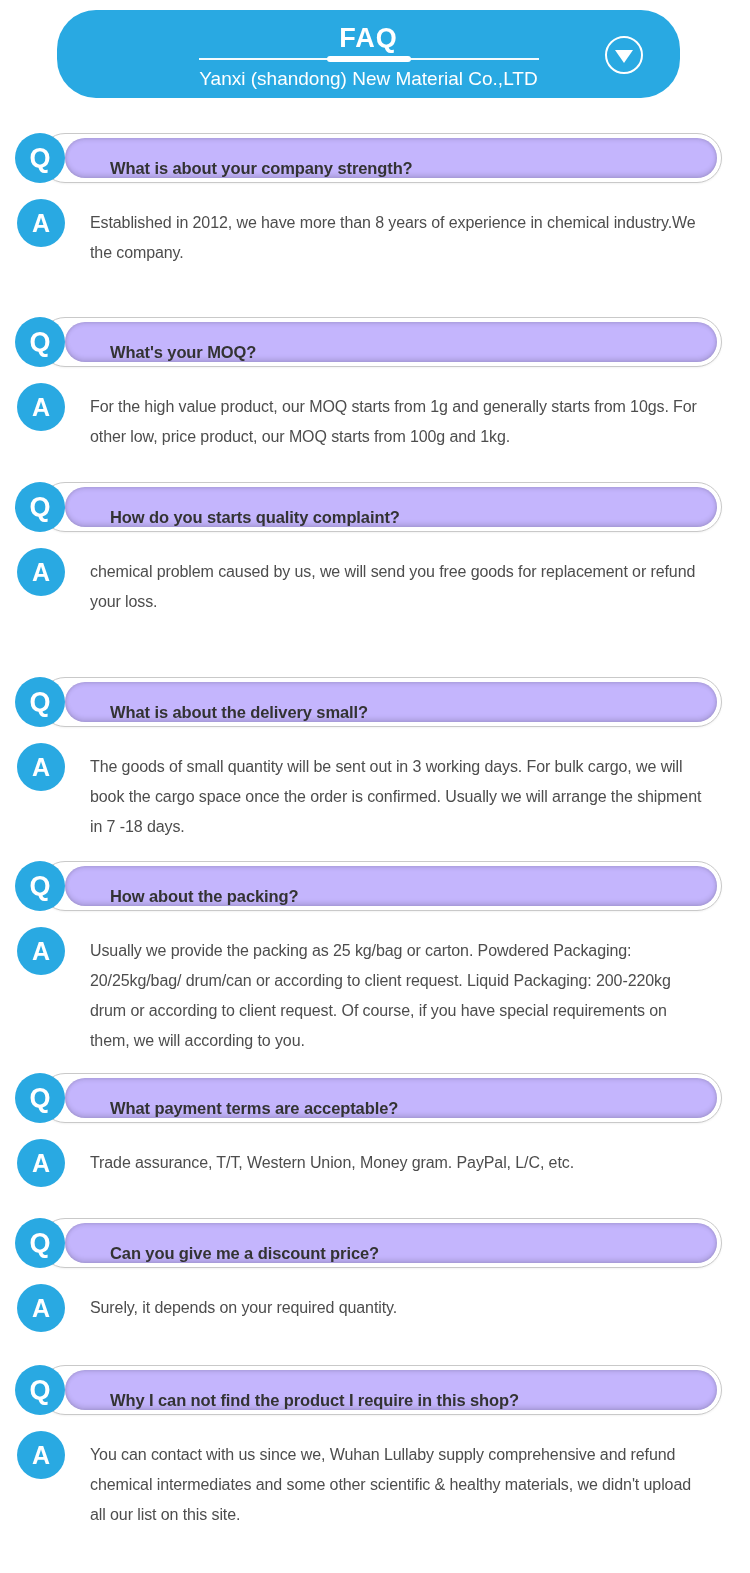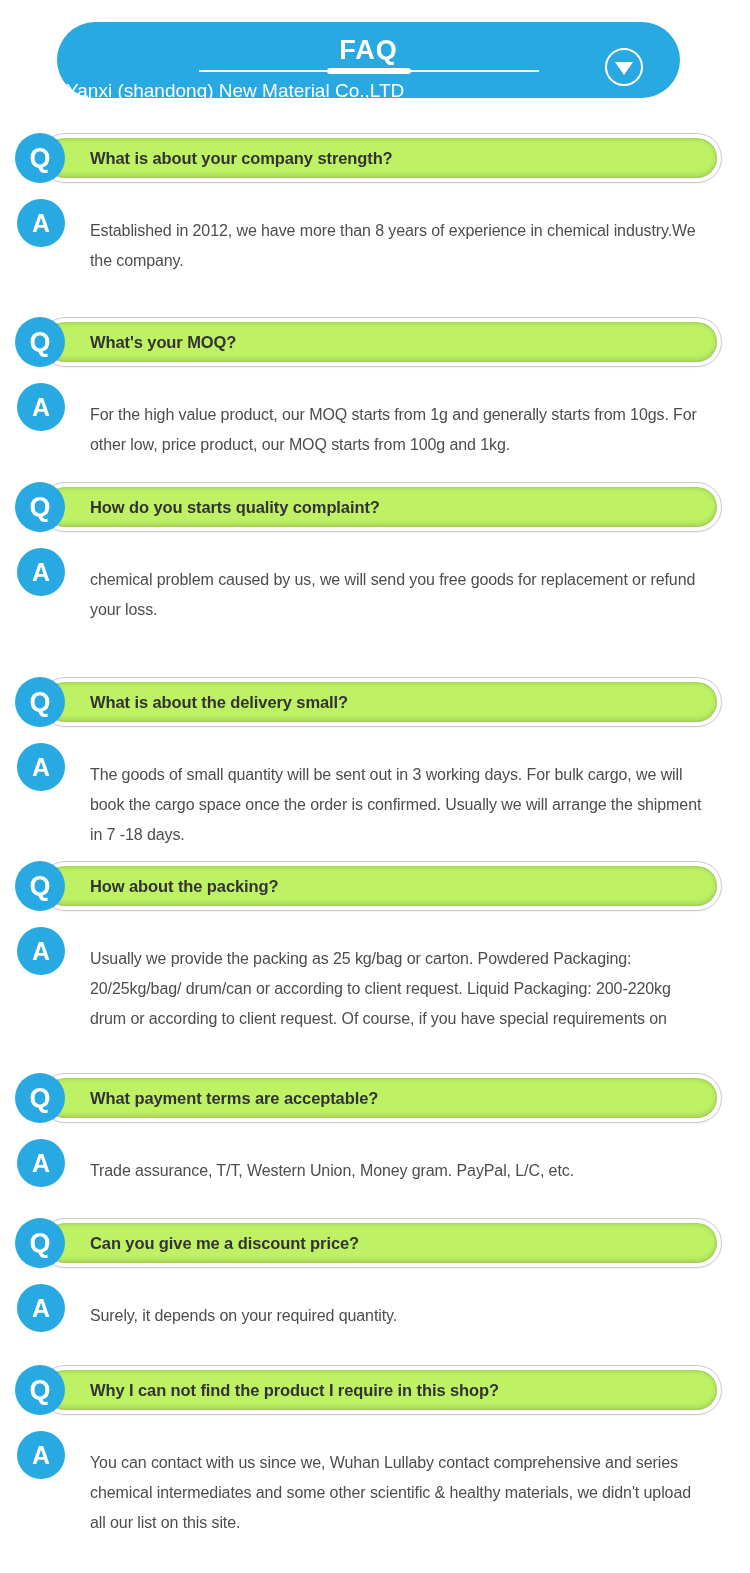--- a/index.html
+++ b/index.html
@@ -6,37 +6,37 @@
   html,body { background:#ffffff; }
   body {
     width:750px; height:1573px;
     font-family:"Liberation Sans","DejaVu Sans",sans-serif;
     position:relative; overflow:hidden;
   }
   .page { position:absolute; inset:0; background:#ffffff; }
 
   
   .faq-header {
-    position:absolute; left:57px; top:10px; width:623px; height:76px;
-    background:#29a9e2; border-radius:39px;margin-top:12px;
+    position:absolute; left:57px; top:10px; width:623px; height:88px;
+    background:#29a9e2; border-radius:39px;
   }
   .faq-title {
     position:absolute; top:13px; left:0; width:100%; text-align:center;
     color:#ffffff; font-size:27px; font-weight:bold; letter-spacing:1px;
   }
   .divider {
     position:absolute; top:48px; left:50%; transform:translateX(-50%);
     width:340px; height:2px; background:rgba(255,255,255,0.95);
   }
   .divider-thick {
     position:absolute; left:50%; top:-2px; transform:translateX(-50%);
     width:84px; height:6px; border-radius:3px; background:#ffffff;
   }
   .subtitle {
-    position:absolute; top:58px; left:9px; width:100%; 
+    position:absolute; top:58px; left:0; width:100%; text-align:center;
     color:#ffffff; font-size:19px;
   }
   .collapse-btn {
     position:absolute; right:37px; top:26px; width:38px; height:38px;
     border-radius:50%; border:2px solid #ffffff; background:transparent;
     display:flex; align-items:center; justify-content:center; cursor:pointer;
   }
   .tri-down {
     width:0; height:0; margin-top:3px;
     border-left:9px solid transparent; border-right:9px solid transparent;
@@ -44,36 +44,36 @@
   }
 
   
   .qa { position:absolute; left:0; width:750px; height:10px; }
   .pill {
     position:absolute; left:40px; right:28px; top:0; height:50px;
     border:1px solid #c9c9c9; border-radius:26px; background:#ffffff;
     box-shadow:0 1px 2px rgba(0,0,0,0.05); padding:4px;
   }
   .pill-inner {
-    height:100%; border-radius:21px; background:#bef264;
+    height:100%; border-radius:21px; background:#c4b5fd;
     box-shadow:inset 0 2px 4px rgba(0,0,0,0.10), inset 0 -3px 5px rgba(0,0,0,0.13), inset 0 0 3px rgba(0,0,0,0.06);
-    display:flex; align-items:center; padding-left:45px;
+    display:flex; align-items:flex-end; padding-left:45px;margin-left:20px;
   }
   .question {
     font-size:16.5px; font-weight:bold; color:#333333; white-space:nowrap;
     letter-spacing:-0.1px;
   }
   .badge {
     position:absolute; border-radius:50%; background:#29a9e2; color:#ffffff;
     font-weight:bold; display:flex; align-items:center; justify-content:center;
     text-align:center;
   }
   .badge.q { left:15px; top:0; width:50px; height:50px; font-size:27px; }
   .badge.a { left:17px; top:66px; width:48px; height:48px; font-size:25px; }
-  .answer { position:absolute; left:90px; top:75px; right:30px;margin-top:8px; }
+  .answer { position:absolute; left:90px; top:75px; right:30px; }
   .ans-line {
     height:30px; line-height:30px; font-size:16px; color:#4d4d4d;
     white-space:nowrap; letter-spacing:-0.1px;
   }
 </style>
 </head>
 <body>
 
 <div class="page">
 
@@ -150,20 +150,21 @@
       <div class="pill-inner">
         <span class="question">How about the packing?</span>
       </div>
     </div>
     <div class="badge q">Q</div>
     <div class="badge a">A</div>
     <div class="answer">
       <div class="ans-line">Usually we provide the packing as 25 kg/bag or carton. Powdered Packaging:</div>
       <div class="ans-line">20/25kg/bag/ drum/can or according to client request. Liquid Packaging: 200-220kg</div>
       <div class="ans-line">drum or according to client request. Of course, if you have special requirements on</div>
+      <div class="ans-line">them, we will according to you.</div>
     </div>
   </section>
 
   <section class="qa" style="top:1073px">
     <div class="pill">
       <div class="pill-inner">
         <span class="question">What payment terms are acceptable?</span>
       </div>
     </div>
     <div class="badge q">Q</div>
@@ -188,19 +189,19 @@
 
   <section class="qa" style="top:1365px">
     <div class="pill">
       <div class="pill-inner">
         <span class="question">Why I can not find the product I require in this shop?</span>
       </div>
     </div>
     <div class="badge q">Q</div>
     <div class="badge a">A</div>
     <div class="answer">
-      <div class="ans-line">You can contact with us since we, Wuhan Lullaby contact comprehensive and series</div>
+      <div class="ans-line">You can contact with us since we, Wuhan Lullaby supply comprehensive and refund</div>
       <div class="ans-line">chemical intermediates and some other scientific &amp; healthy materials, we didn't upload</div>
       <div class="ans-line">all our list on this site.</div>
     </div>
   </section>
 
 </div>
 
 </body></html>

